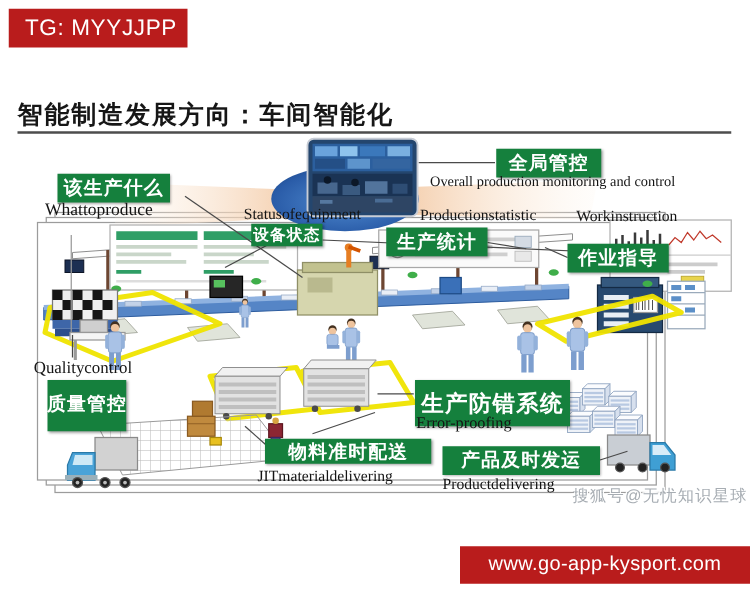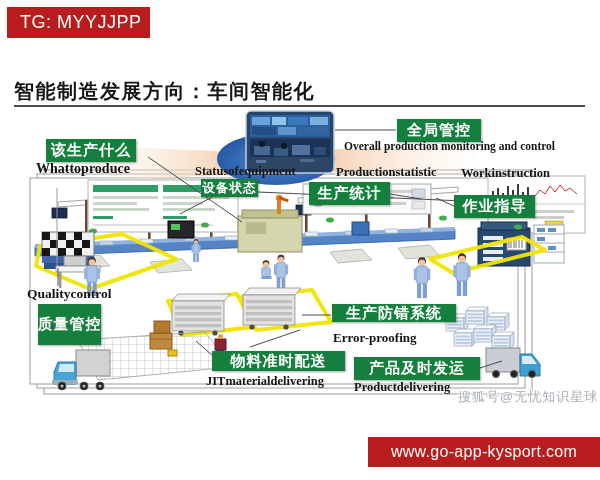--- a/index.html
+++ b/index.html
@@ -8,21 +8,21 @@
   .bar{position:absolute;background:#b91c1c;color:#fff;display:flex;align-items:center}
   #badge{left:7px;top:7px;width:130px;height:31px;font-size:18px;padding-left:13px;letter-spacing:.5px}
   #footer{left:368px;top:437px;width:232px;height:30px;font-size:16px;justify-content:center;letter-spacing:.3px}
   #title{position:absolute;left:14px;top:78px;font-family:"Liberation Serif",serif;
          font-weight:bold;font-size:20px;color:#161616;letter-spacing:1.5px;white-space:nowrap}
   #title-underline{position:absolute;left:14px;top:105px;width:571px;height:2px;background:#4d4d4d}
   .chip{position:absolute;background:#15803d;color:#fff;font-family:Liberation Serif, serif;
         font-weight:bold;display:flex;align-items:center;justify-content:center;
         letter-spacing:1px;box-shadow:1px 1px 2px rgba(0,0,0,.35);white-space:nowrap}
   .elabel{position:absolute;color:#141414;font-family:"Liberation Serif",serif;
-          font-weight:bold;white-space:nowrap}
+          font-weight:normal;white-space:nowrap}
   #watermark{position:absolute;left:458px;top:388px;font-size:13px;font-weight:normal;
              letter-spacing:1px;color:#a7adb3;
              text-shadow:1px 1px 0 #fff,-1px -1px 0 #fff,1px -1px 0 #fff,-1px 1px 0 #fff}
   svg{position:absolute;left:0;top:0}
 </style>
 </head>
 <body>
 
 <svg width="600" height="480" viewBox="0 0 600 480">
   <defs>
@@ -369,21 +369,21 @@
 
 <div class="elabel" style="left:461px;top:166px;font-size:12.5px">Workinstruction</div>
 <div class="chip" style="left:454px;top:195px;width:81px;height:23px;font-size:15px">作业指导</div>
 
 <div class="elabel" style="left:27px;top:286px;font-size:13.5px">Qualitycontrol</div>
 <div class="chip" style="left:38px;top:304px;width:63px;height:41px;font-size:15px;flex-direction:row;line-height:1.3">
   <span>质量</span>
   <span>管控</span>
 </div>
 
-<div class="chip" style="left:332px;top:304px;width:124px;height:18px;font-size:15px">生产防错系统</div>
+<div class="chip" style="left:332px;top:304px;width:124px;height:37px;font-size:18px">生产防错系统</div>
 <div class="elabel" style="left:333px;top:330px;font-size:13px">Error-proofing</div>
 
 <div class="chip" style="left:212px;top:351px;width:133px;height:20px;font-size:15px">物料准时配送</div>
 <div class="elabel" style="left:206px;top:374px;font-size:12.5px">JITmaterialdelivering</div>
 
 <div class="chip" style="left:354px;top:357px;width:126px;height:23px;font-size:15px">产品及时发运</div>
 <div class="elabel" style="left:354px;top:380px;font-size:12.5px">Productdelivering</div>
 
 <div id="watermark">搜狐号@无忧知识星球</div>
 

